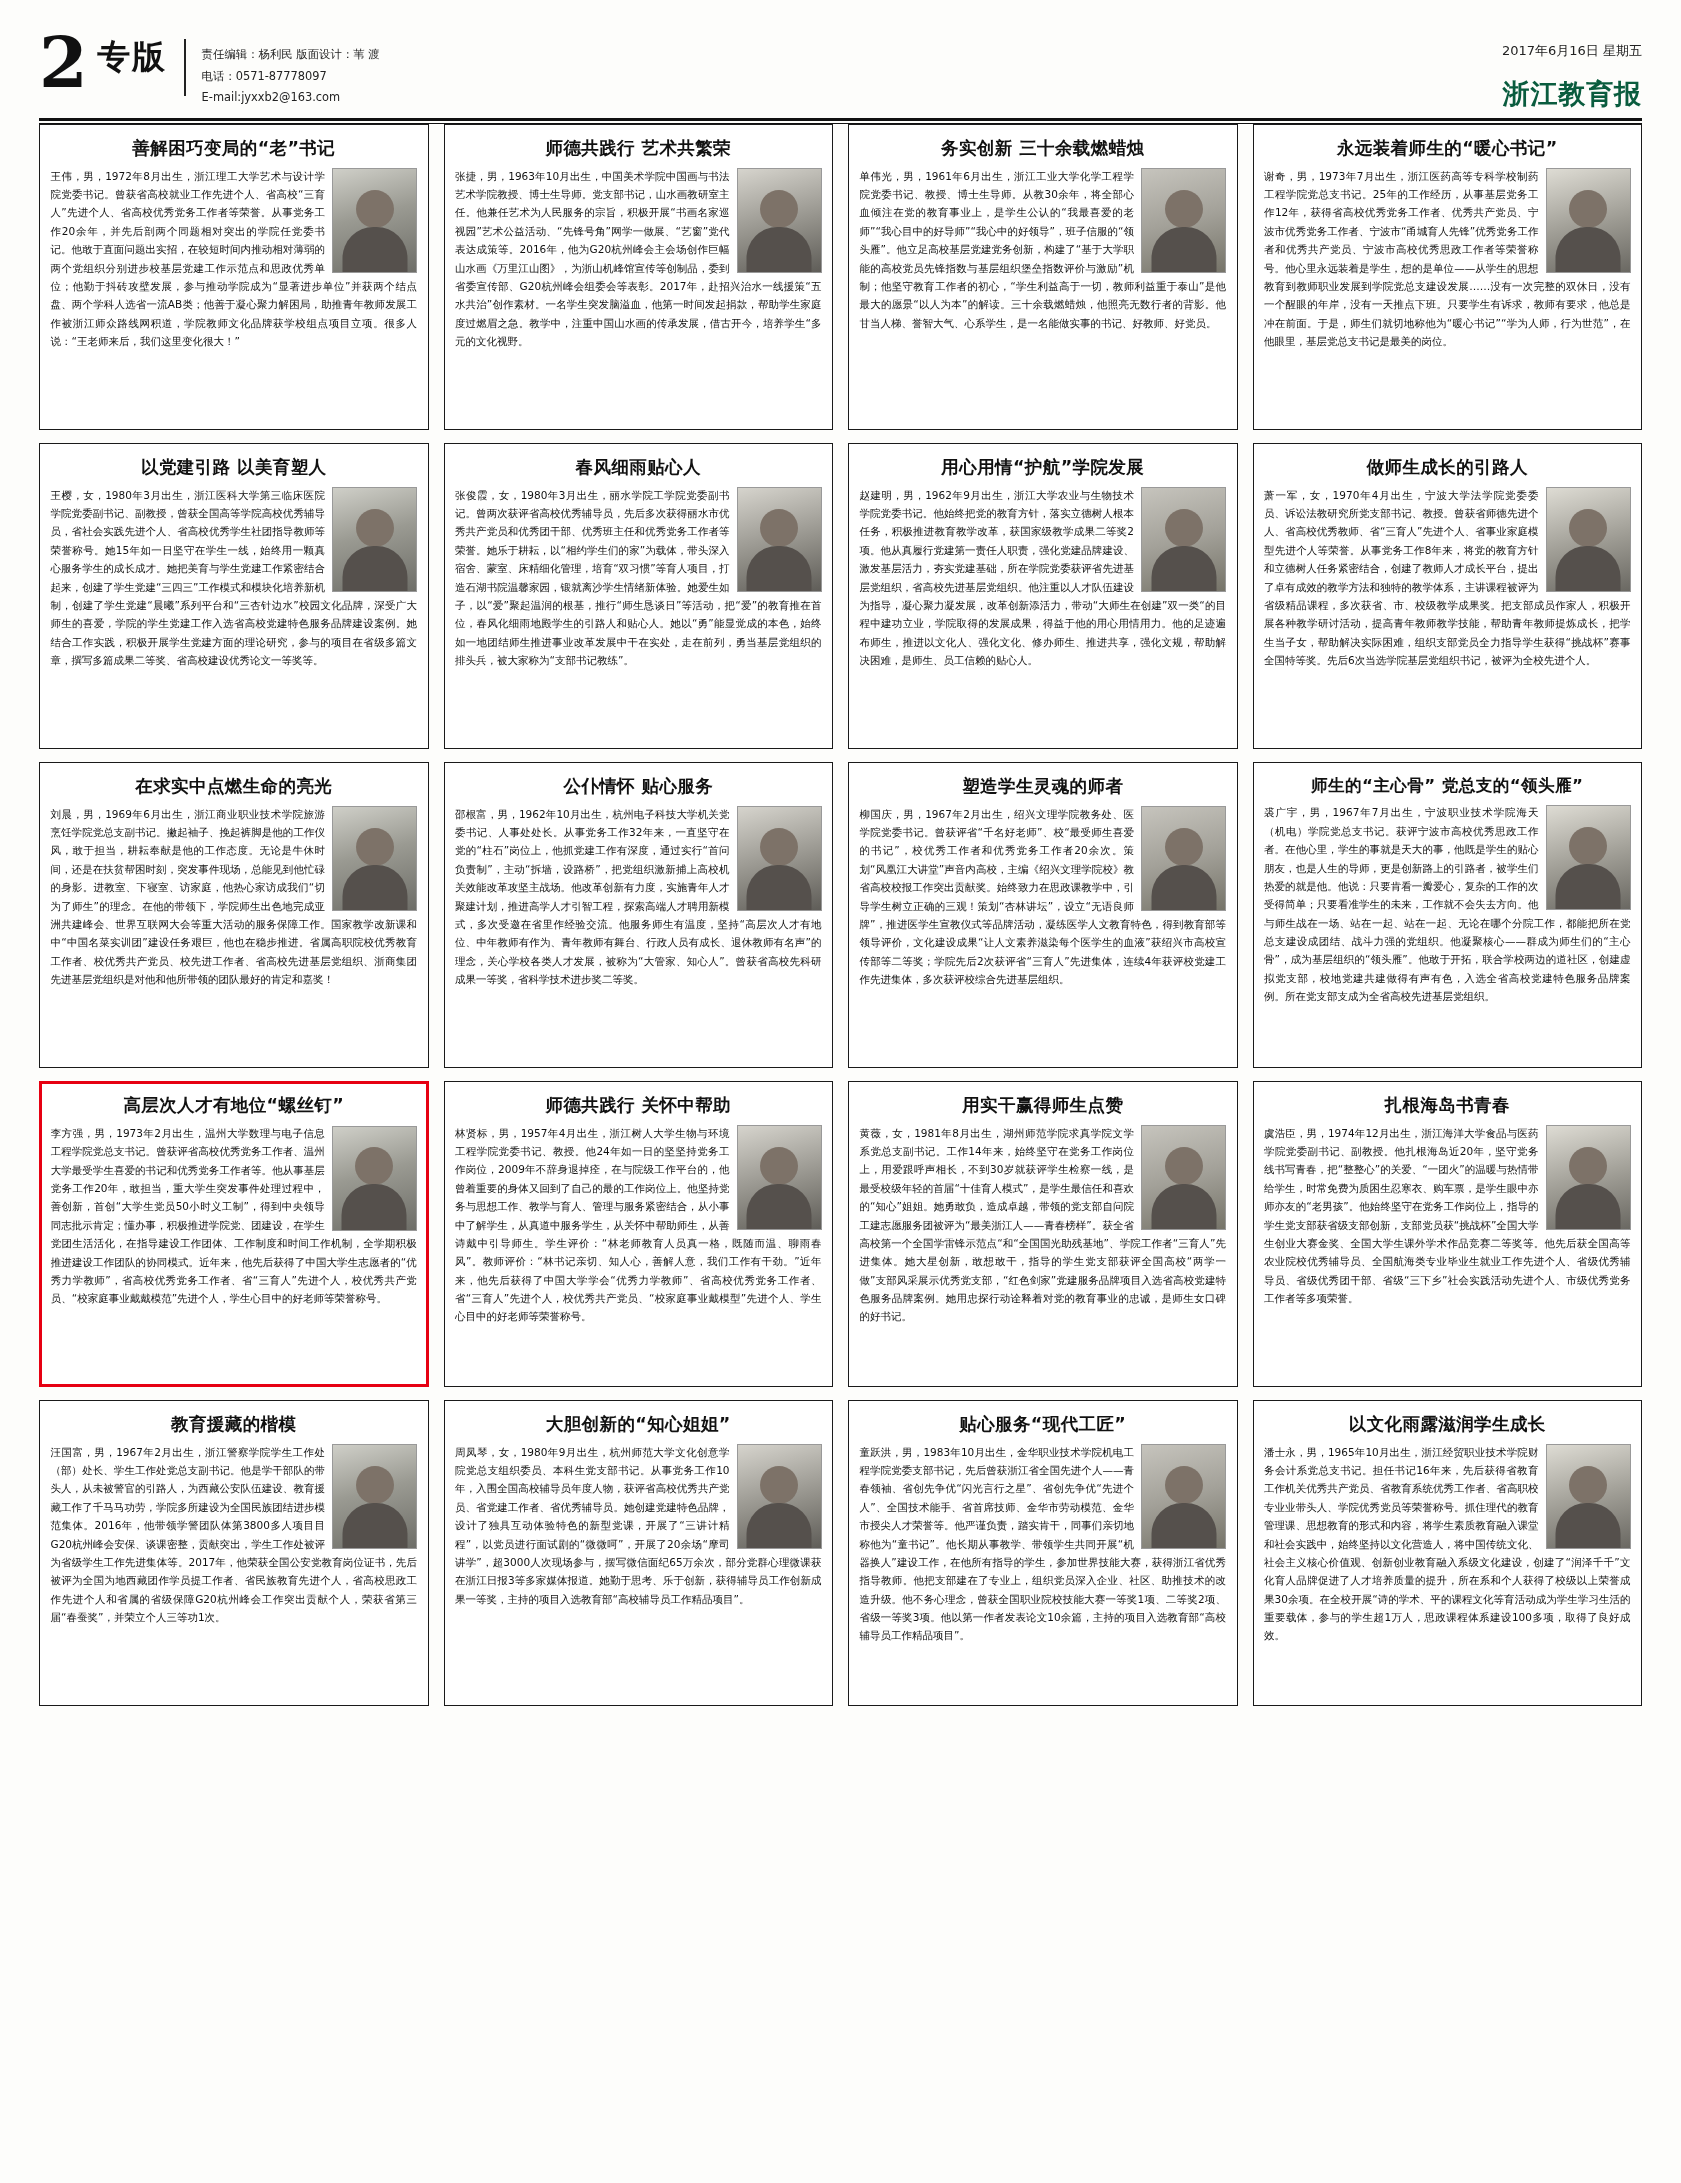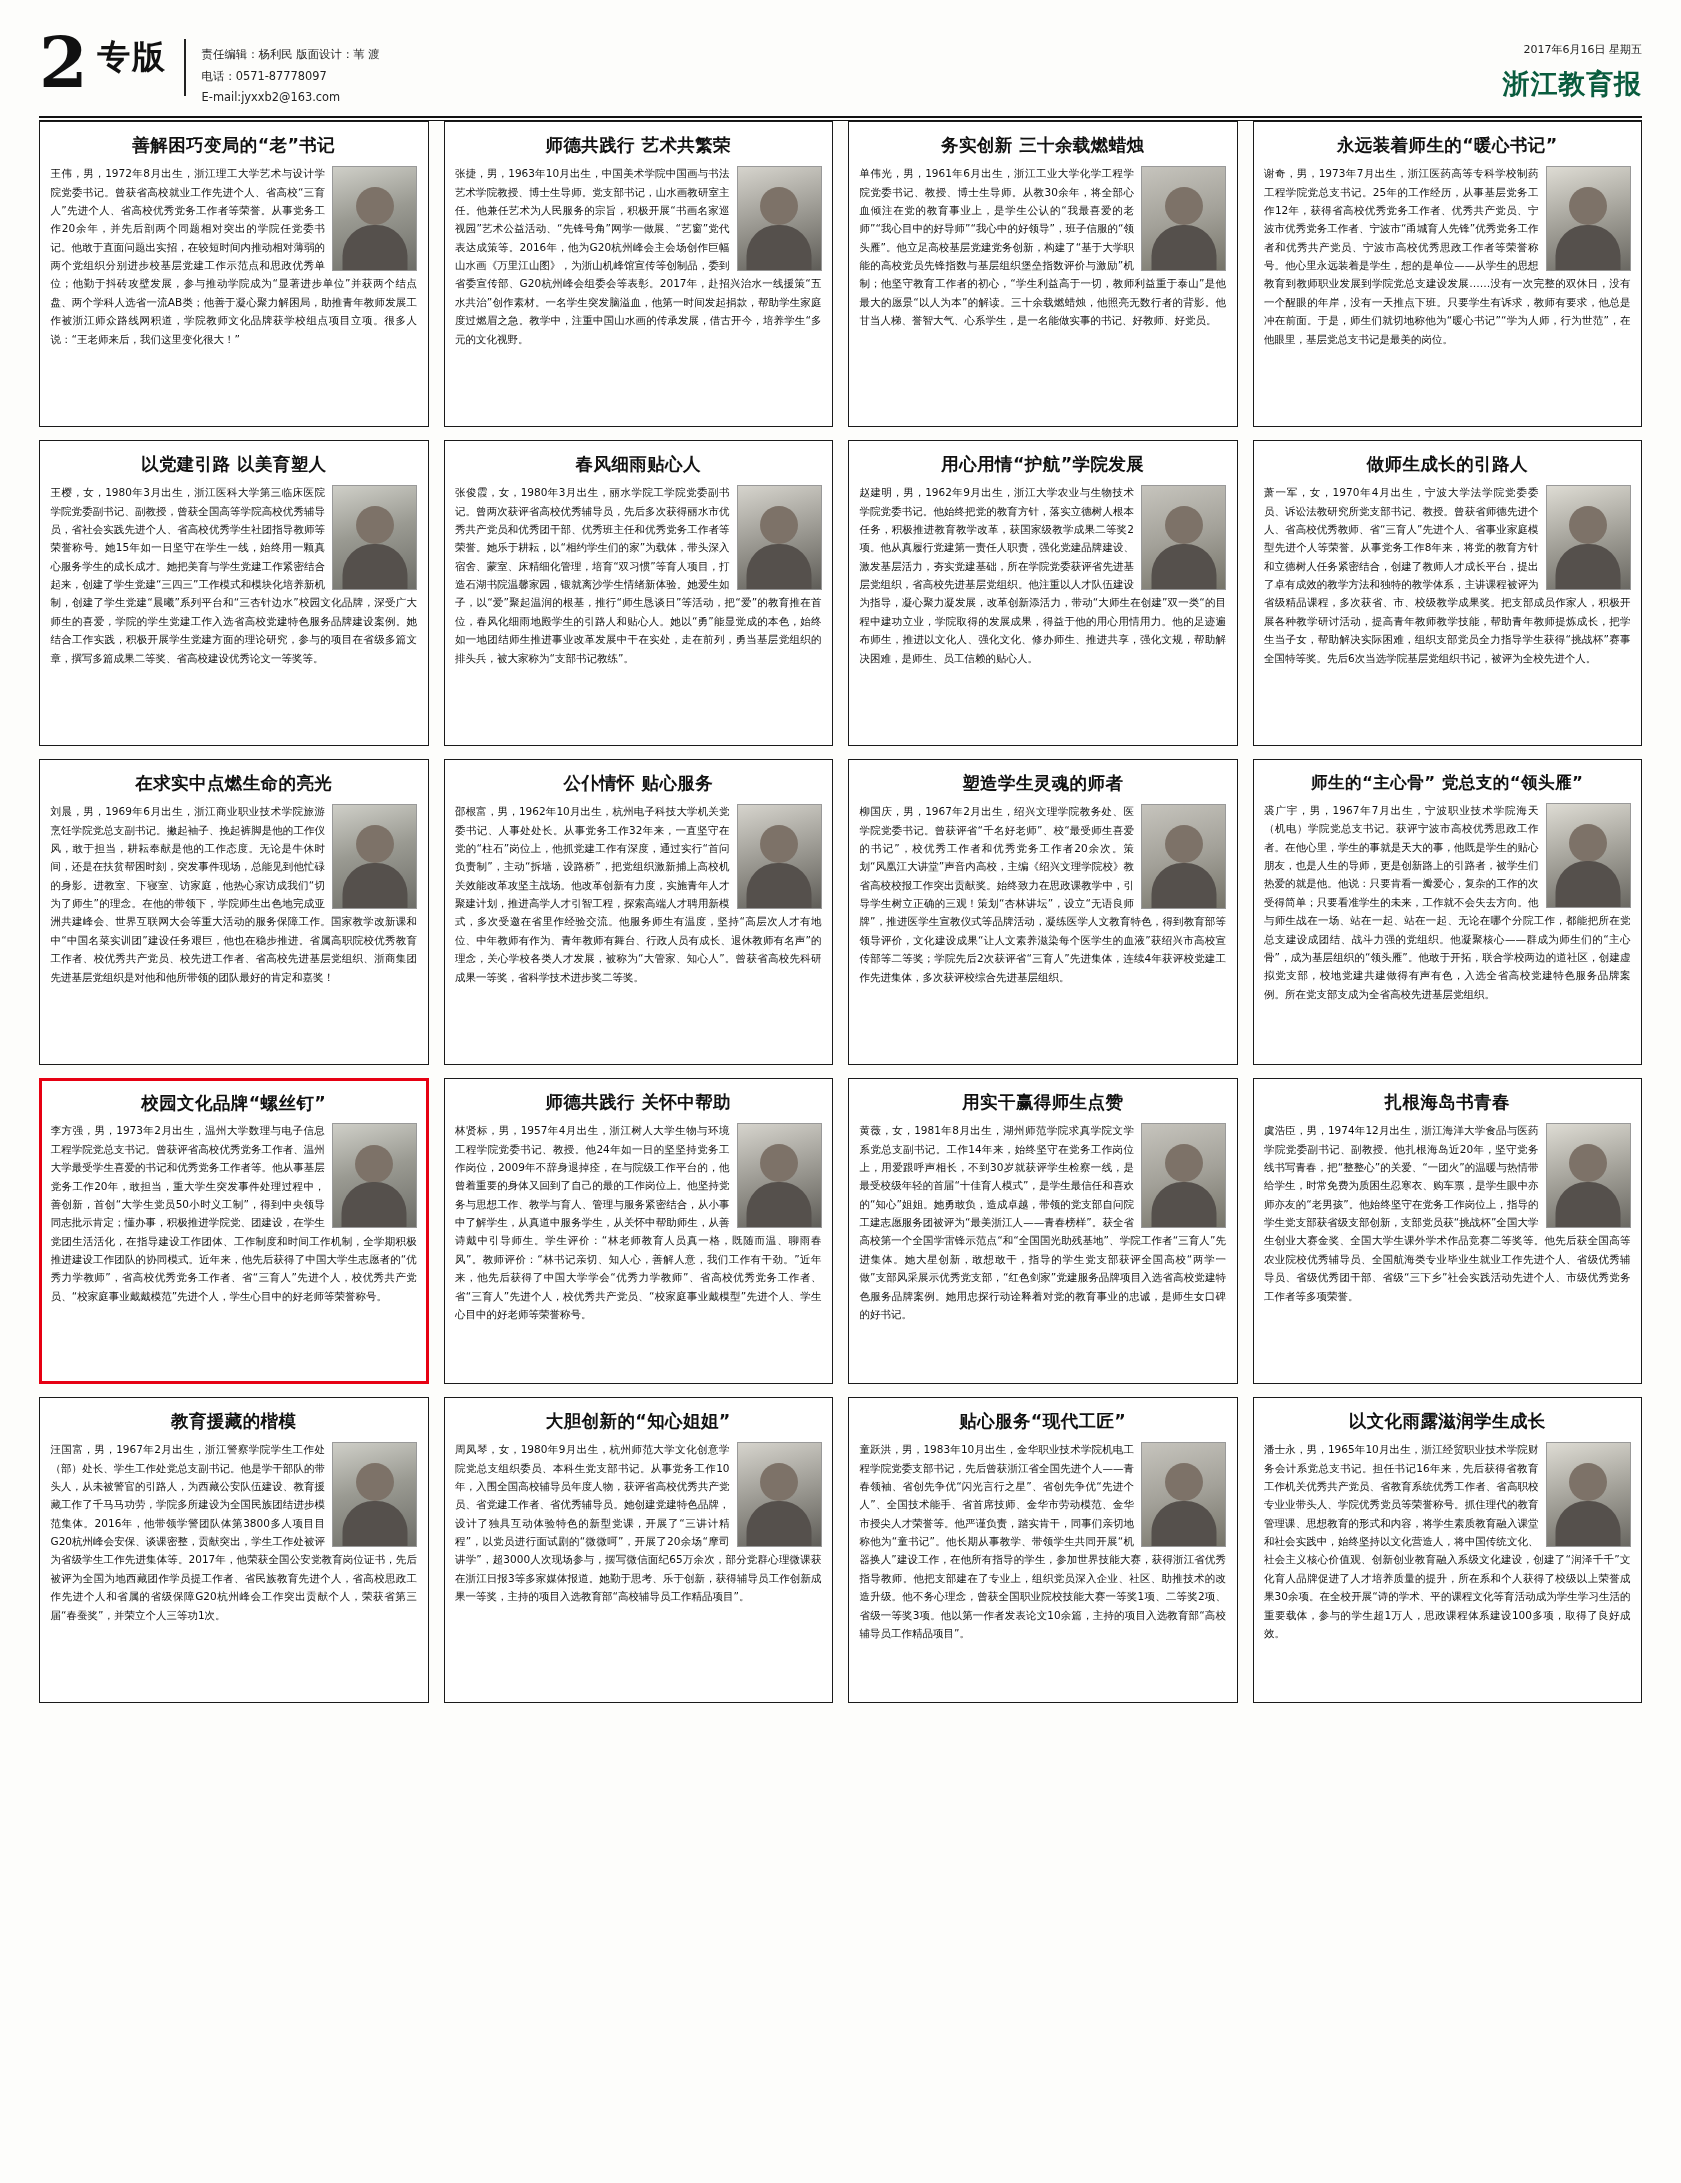--- a/index.html
+++ b/index.html
@@ -53,23 +53,23 @@
     line-height: 1.9;
     padding-top: 13px;
     color: #222;
   }
   .masthead-right {
     margin-left: auto;
     text-align: right;
     padding-top: 10.5px;
   }
   .masthead-date {
-    font-size: 11px;
+    font-size: 13px;
     color: #222;
-    margin-bottom: 9px;
+    margin-bottom: 16px;
   }
   .paper-name {
     font-size: 27px;
     font-weight: 700;
     letter-spacing: 0.9px;
     color: #0a5c3e;
     font-family: "DejaVu Serif", "Liberation Serif", serif;
   }
   .rule-thick { height: 2.2px; background: #111; margin-top: 2.6px; }
   .rule-thin { height: 0.9px; background: #111; margin-top: 2.2px; }
@@ -227,21 +227,21 @@
       <div class="card">
         <div class="card-title">塑造学生灵魂的师者</div>
         <div class="card-body"><div class="portrait p3"></div><span>柳国庆，男，1967年2月出生，绍兴文理学院教务处、医学院党委书记。曾获评省“千名好老师”、校“最受师生喜爱的书记”，校优秀工作者和优秀党务工作者20余次。策划“风凰江大讲堂”声音内高校，主编《绍兴文理学院校》教省高校校报工作突出贡献奖。始终致力在思政课教学中，引导学生树立正确的三观！策划“杏林讲坛”，设立“无语良师牌”，推进医学生宣教仪式等品牌活动，凝练医学人文教育特色，得到教育部等领导评价，文化建设成果“让人文素养滋染每个医学生的血液”获绍兴市高校宣传部等二等奖；学院先后2次获评省“三育人”先进集体，连续4年获评校党建工作先进集体，多次获评校综合先进基层组织。</span></div>
       </div>
       <div class="card">
         <div class="card-title two-line">师生的“主心骨”
 党总支的“领头雁”</div>
         <div class="card-body"><div class="portrait p4"></div><span>裘广宇，男，1967年7月出生，宁波职业技术学院海天（机电）学院党总支书记。获评宁波市高校优秀思政工作者。在他心里，学生的事就是天大的事，他既是学生的贴心朋友，也是人生的导师，更是创新路上的引路者，被学生们热爱的就是他。他说：只要肯看一瓣爱心，复杂的工作的次受得简单；只要看准学生的未来，工作就不会失去方向。他与师生战在一场、站在一起、站在一起、无论在哪个分院工作，都能把所在党总支建设成团结、战斗力强的党组织。他凝聚核心——群成为师生们的“主心骨”，成为基层组织的“领头雁”。他敢于开拓，联合学校两边的道社区，创建虚拟党支部，校地党建共建做得有声有色，入选全省高校党建特色服务品牌案例。所在党支部支成为全省高校先进基层党组织。</span></div>
       </div>
       <div class="card highlight">
-        <div class="card-title">校园文化品牌“螺丝钉”</div>
+        <div class="card-title">高层次人才有地位“螺丝钉”</div>
         <div class="card-body"><div class="portrait"></div><span>李方强，男，1973年2月出生，温州大学数理与电子信息工程学院党总支书记。曾获评省高校优秀党务工作者、温州大学最受学生喜爱的书记和优秀党务工作者等。他从事基层党务工作20年，敢担当，重大学生突发事件处理过程中，善创新，首创“大学生党员50小时义工制”，得到中央领导同志批示肯定；懂办事，积极推进学院党、团建设，在学生党团生活活化，在指导建设工作团体、工作制度和时间工作机制，全学期积极推进建设工作团队的协同模式。近年来，他先后获得了中国大学生志愿者的“优秀力学教师”，省高校优秀党务工作者、省“三育人”先进个人，校优秀共产党员、“校家庭事业戴戴模范”先进个人，学生心目中的好老师等荣誉称号。</span></div>
       </div>
       <div class="card">
         <div class="card-title">师德共践行   关怀中帮助</div>
         <div class="card-body"><div class="portrait p2"></div><span>林贤标，男，1957年4月出生，浙江树人大学生物与环境工程学院党委书记、教授。他24年如一日的坚坚持党务工作岗位，2009年不辞身退掉痊，在与院级工作平台的，他曾着重要的身体又回到了自己的最的工作岗位上。他坚持党务与思想工作、教学与育人、管理与服务紧密结合，从小事中了解学生，从真道中服务学生，从关怀中帮助师生，从善诗戴中引导师生。学生评价：“林老师教育人员真一格，既随而温、聊雨春风”。教师评价：“林书记亲切、知人心，善解人意，我们工作有干劲。”近年来，他先后获得了中国大学学会“优秀力学教师”、省高校优秀党务工作者、省“三育人”先进个人，校优秀共产党员、“校家庭事业戴模型”先进个人、学生心目中的好老师等荣誉称号。</span></div>
       </div>
       <div class="card">
         <div class="card-title">用实干赢得师生点赞</div>
         <div class="card-body"><div class="portrait p3"></div><span>黄薇，女，1981年8月出生，湖州师范学院求真学院文学系党总支副书记。工作14年来，始终坚守在党务工作岗位上，用爱跟呼声相长，不到30岁就获评学生检察一线，是最受校级年轻的首届“十佳育人模式”，是学生最信任和喜欢的“知心”姐姐。她勇敢负，造成卓越，带领的党支部自问院工建志愿服务团被评为“最美浙江人——青春榜样”。获全省高校第一个全国学雷锋示范点“和“全国国光助残基地”、学院工作者“三育人”先进集体。她大星创新，敢想敢干，指导的学生党支部获评全国高校“两学一做”支部风采展示优秀党支部，“红色剑家”党建服务品牌项目入选省高校党建特色服务品牌案例。她用忠探行动诠释着对党的教育事业的忠诚，是师生女口碑的好书记。</span></div>
       </div>

